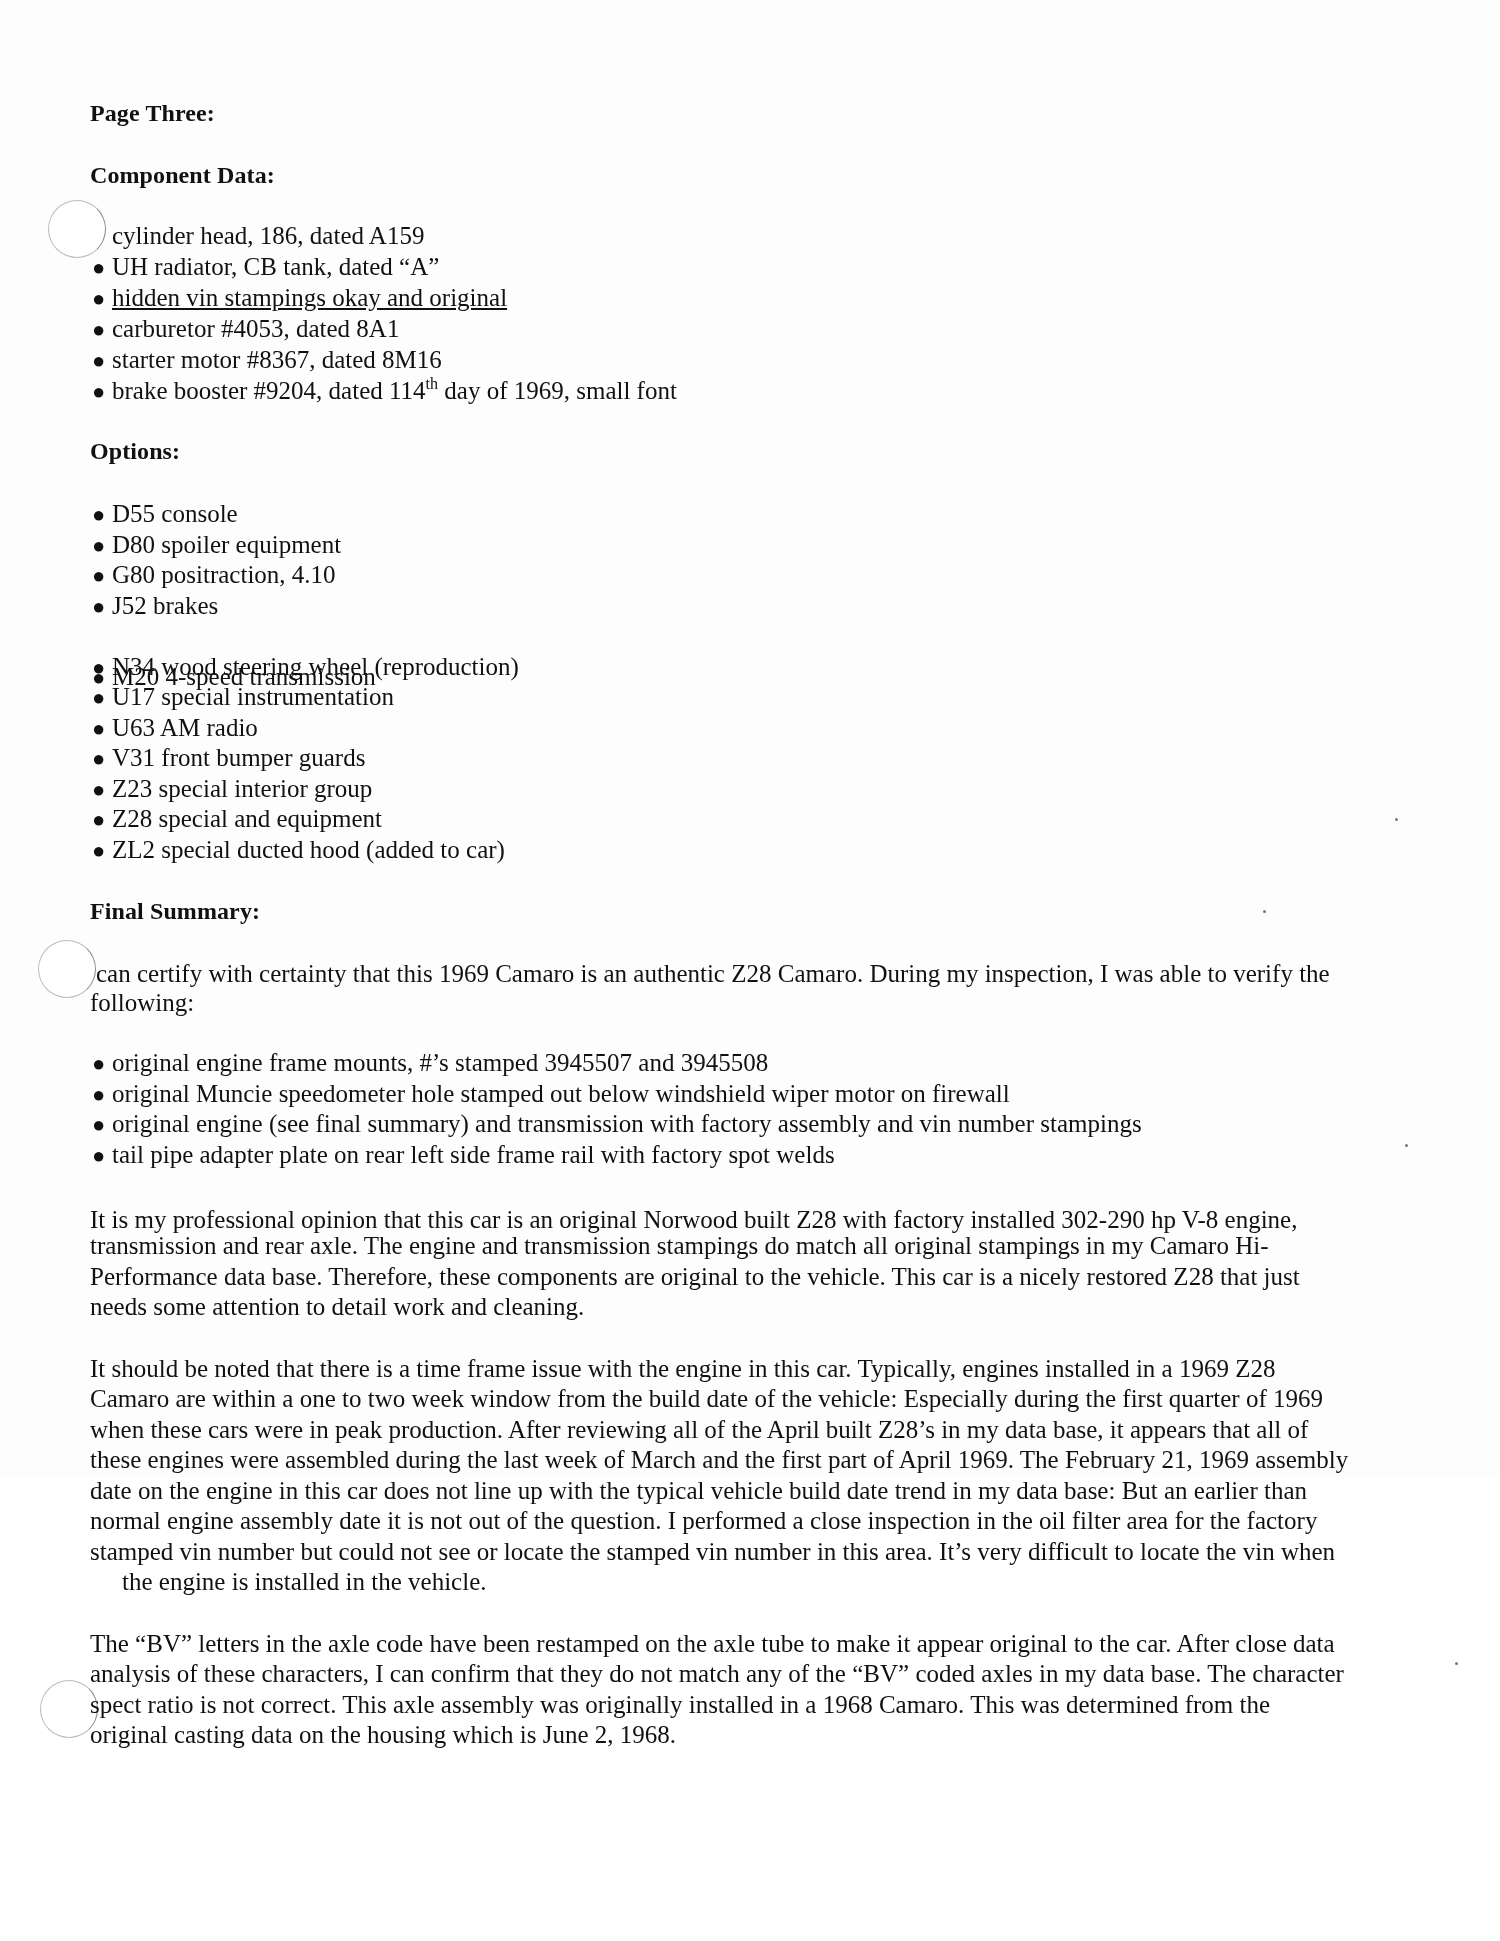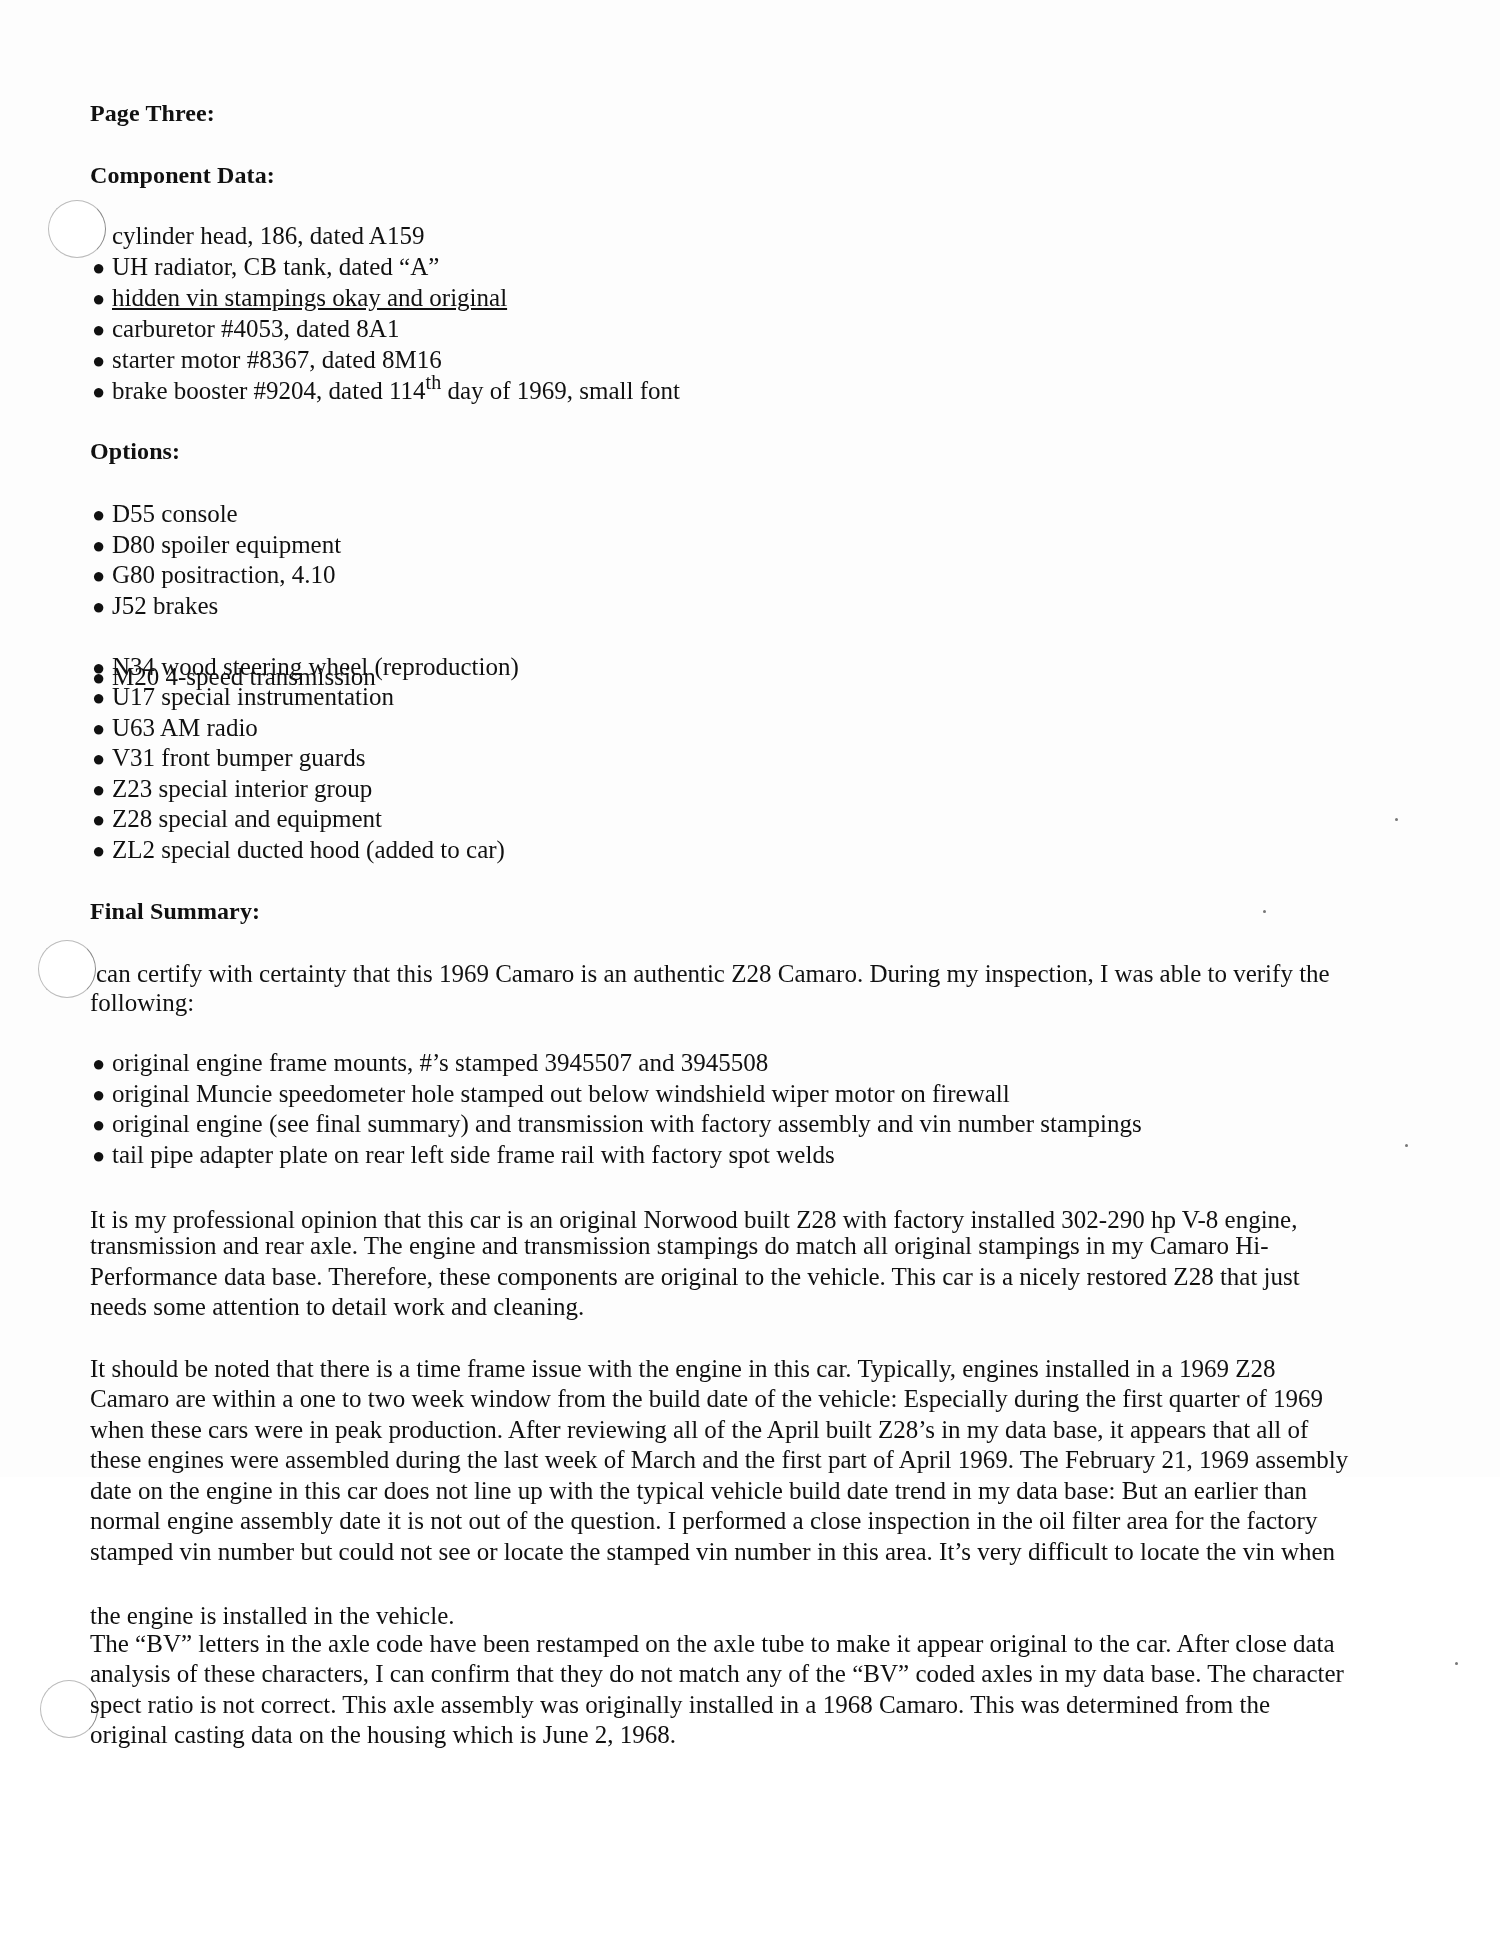--- a/index.html
+++ b/index.html
@@ -3,21 +3,21 @@
 <meta charset="utf-8">
 <style>
   html, body { margin: 0; padding: 0; background: #ffffff; }
   body { width: 1500px; height: 1941px; position: relative; overflow: hidden;
          font-family: "Liberation Serif", "DejaVu Serif", serif; color: #111; }
   .page { position: absolute; left: 0; top: 0; width: 1500px; height: 1477px; background: #fdfdfd; }
   .h { position: absolute; left: 90px; font-weight: bold; font-size: 24px; letter-spacing: 0.1px; white-space: nowrap; }
   .li { position: absolute; left: 92px; font-size: 25px; white-space: nowrap; line-height: 31px; }
   .li .bul { display: inline-block; width: 20px; font-size: 22px; }
   .ln { position: absolute; left: 90px; font-size: 25px; white-space: nowrap; line-height: 31px; }
-  sup { font-size: 20px; vertical-align: 10px; line-height: 0; }
+  sup { font-size: 16px; vertical-align: 10px; line-height: 0; }
   .punch { position: absolute; width: 56px; height: 56px; border-radius: 50%;
            border: 1.5px solid #bbb; border-right-color: #888; background: #fff; }
   .speck { position: absolute; width: 3px; height: 3px; background: #777; border-radius: 50%; }
 </style>
 </head>
 <body>
 
 <div class="page">
 
   <div class="punch" style="left:48px;top:200px;"></div>
@@ -76,21 +76,21 @@
   </div>
 
   <div>
     <div class="ln" style="top:1353px;">It should be noted that there is a time frame issue with the engine in this car.  Typically, engines installed in a 1969 Z28</div>
     <div class="ln" style="top:1383px;">Camaro are within a one to two week window from the build date of the vehicle:  Especially during the first quarter of 1969</div>
     <div class="ln" style="top:1414px;">when these cars were in peak production.  After reviewing all of the April built Z28’s in my data base, it appears that all of</div>
     <div class="ln" style="top:1444px;">these engines were assembled during the last week of March and the first part of April 1969.  The February 21, 1969 assembly</div>
     <div class="ln" style="top:1475px;">date on the engine in this car does not line up with the typical vehicle build date trend in my data base:  But an earlier than</div>
     <div class="ln" style="top:1505px;text-align:right;">normal engine assembly date it is not out of the question.  I performed a close inspection in the oil filter area for the factory</div>
     <div class="ln" style="top:1536px;">stamped vin number but could not see or locate the stamped vin number in this area.  It’s very difficult to locate the vin when</div>
-    <div class="ln" style="top:1600px;">the engine is installed in the vehicle.</div>
+    <div class="ln" style="top:1566px;margin-left:32px;">the engine is installed in the vehicle.</div>
   </div>
 
   <div>
     <div class="ln" style="top:1628px;">The “BV” letters in the axle code have been restamped on the axle tube to make it appear original to the car.  After close data</div>
     <div class="ln" style="top:1658px;">analysis of these characters, I can confirm that they do not match any of the “BV” coded axles in my data base.  The character</div>
     <div class="ln" style="top:1689px;"> spect ratio is not correct.  This axle assembly was originally installed in a 1968 Camaro.  This was determined from the</div>
     <div class="ln" style="top:1719px;">original casting data on the housing which is June 2, 1968.</div>
   </div>
 
   <div class="speck" style="left:1395px;top:818px;"></div>

